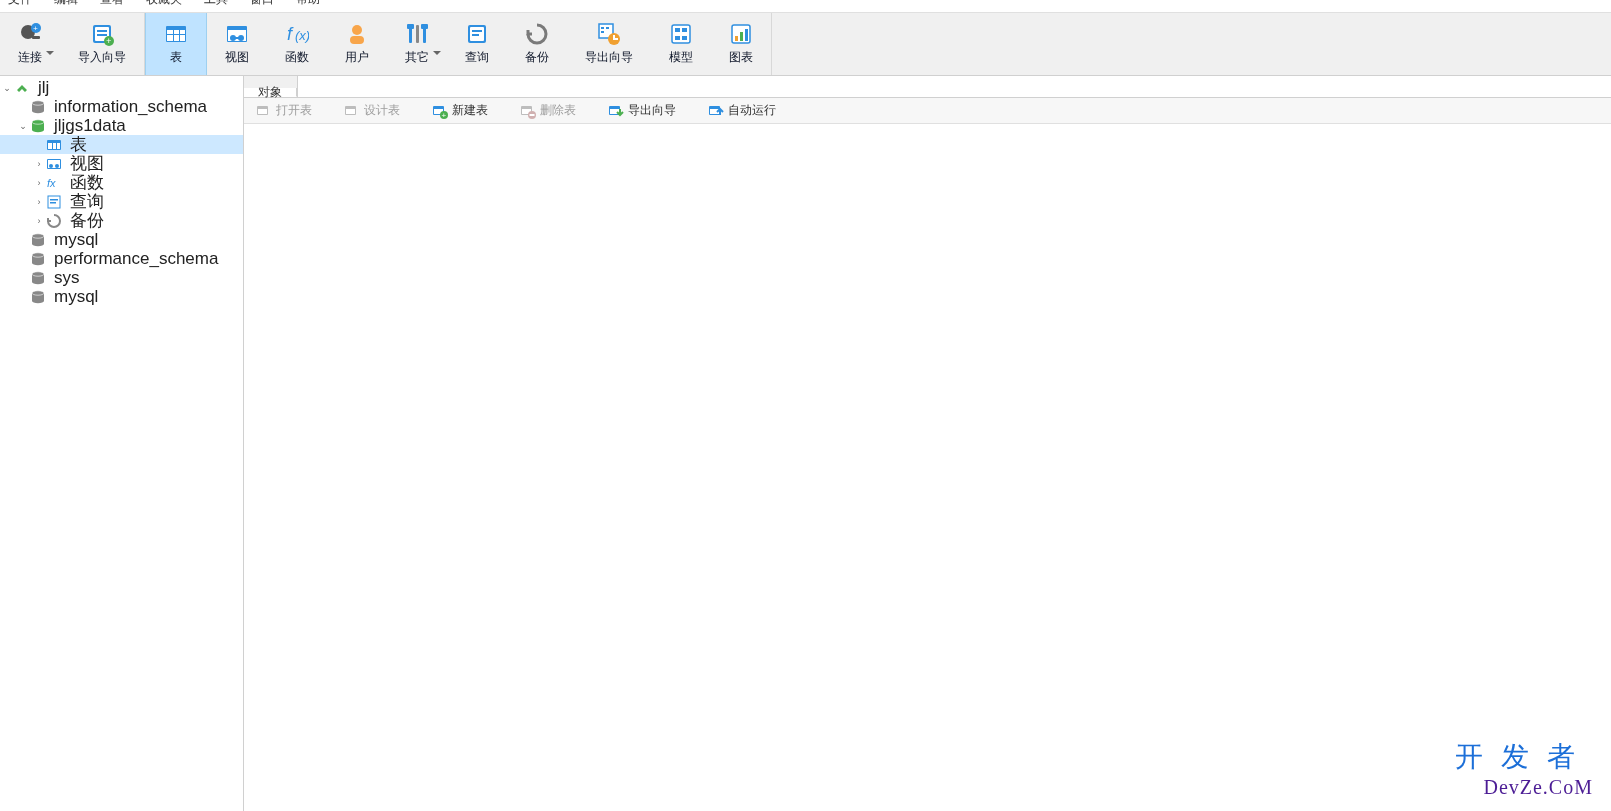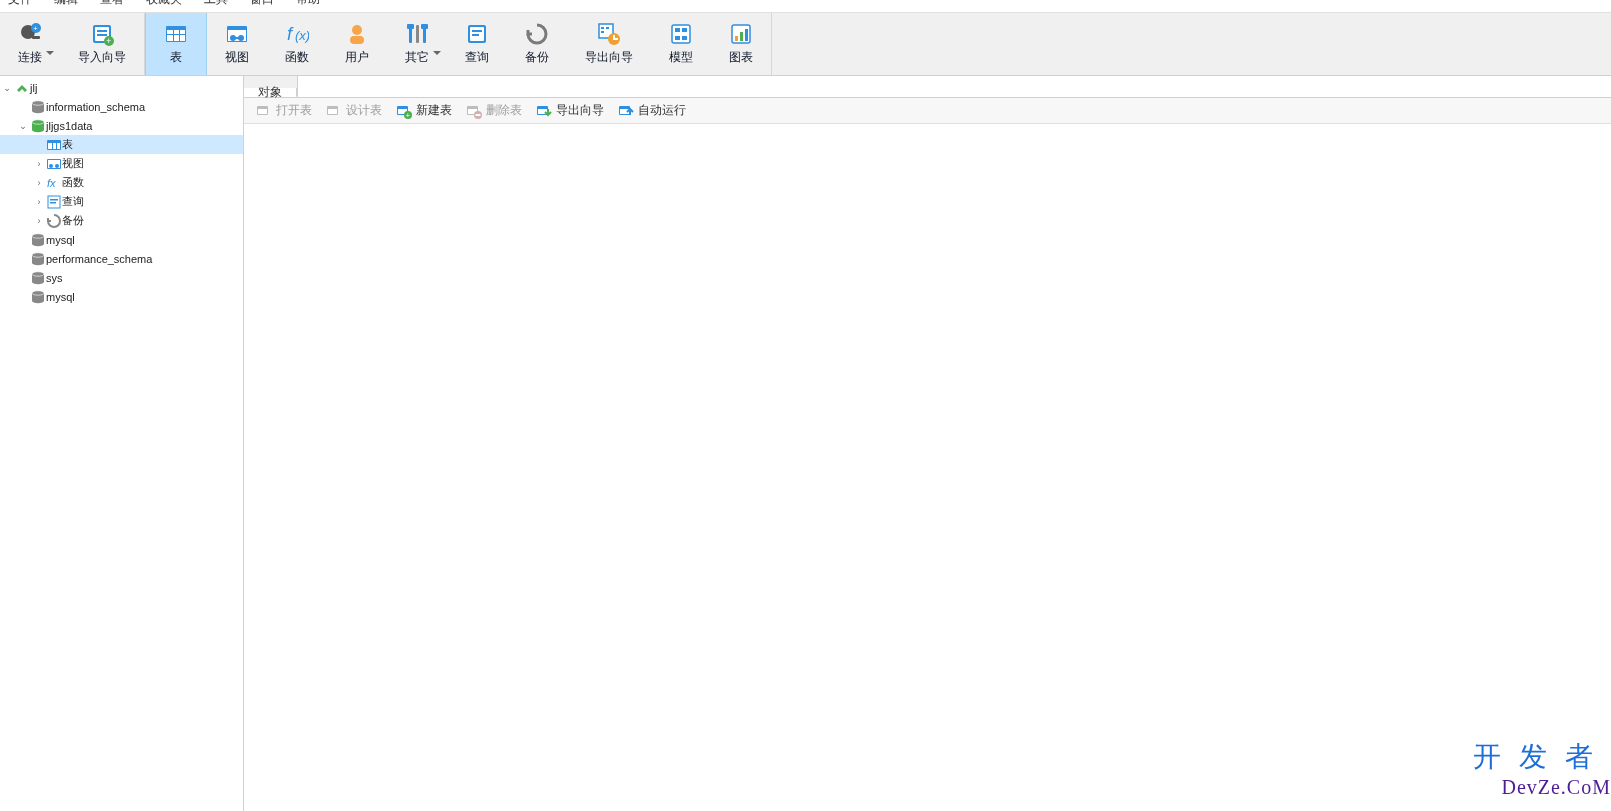--- a/index.html
+++ b/index.html
@@ -18,38 +18,38 @@
 .tb-drop::after { content: ""; border-left: 4px solid transparent; border-right: 4px solid transparent; border-top: 4px solid #666; position: absolute; }
 
 .main { display: flex; height: calc(811px - 76px); }
 .sidebar { width: 244px; background: #fff; border-right: 1px solid #d0d0d0; overflow: auto; padding-top: 2px; }
 .tree-row { display: flex; align-items: center; height: 19px; padding-left: 2px; cursor: pointer; white-space: nowrap; }
 .tree-row.selected { background: #cde8ff; }
 .tree-row .expander { width: 10px; height: 10px; margin-right: 2px; display: inline-flex; align-items: center; justify-content: center; color: #666; font-size: 9px; }
 .tree-row .expander.open::before { content: "⌄"; }
 .tree-row .expander.closed::before { content: "›"; }
 .tree-row .spacer { display: inline-block; }
-.tree-row .ticon { width: 16px; height: 16px; margin-right: 0; display: inline-flex; align-items: center; justify-content: center; }
-.tree-row .tlabel { font-size: 11px; color: #222; }
+.tree-row .ticon { width: 16px; height: 16px; margin-right: 8px; display: inline-flex; align-items: center; justify-content: center; }
+.tree-row .tlabel { font-size: 17px; color: #222; }
 .tree-row.bold .tlabel { font-weight: 400; }
 
 .content { flex: 1; display: flex; flex-direction: column; background: #fff; }
 .tabbar { display: flex; height: 22px; background: #f0f0f0; border-bottom: 1px solid #d0d0d0; }
 .tab { padding: 2px 14px; font-size: 12px; background: #f0f0f0; border-right: 1px solid #d0d0d0; cursor: pointer; display: flex; align-items: center; margin-top: 12px; }
 .tab.active { background: #fff; border-bottom: 1px solid #fff; position: relative; top: 0; }
 .addrbar { flex: 1; background: #fff; border-left: 1px solid #d0d0d0; }
 
-.subtoolbar { display: flex; height: 26px; background: #f7f7f7; border-bottom: 1px solid #e0e0e0; align-items: center; padding: 0 6px; gap: 2px; }
+.subtoolbar { display: flex; height: 26px; background: #f7f7f7; border-bottom: 1px solid #e0e0e0; align-items: center; padding: 0 6px; gap: 20px; }
 .st-item { display: flex; align-items: center; padding: 2px 6px; font-size: 12px; cursor: pointer; gap: 4px; }
 .st-item.disabled { color: #9e9e9e; }
 .st-item .sicon { width: 16px; height: 16px; display: inline-flex; align-items: center; justify-content: center; }
 
 .canvas { flex: 1; background: #fff; }
 
-.watermark { position: absolute; right: 0; bottom: 12px; text-align: right; }
+.watermark { position: absolute; right: 18px; bottom: 12px; text-align: right; }
 .watermark .wm1 { font-size: 28px; color: #1c6fd8; letter-spacing: 18px; font-family: "KaiTi","STKaiti",serif; }
 .watermark .wm2 { font-size: 20px; color: #4c1d95; font-family: Georgia, serif; letter-spacing: 1px; }
 
 
 svg { display: block; }
 </style>
 </head>
 <body>
 
 <div class="menubar">

